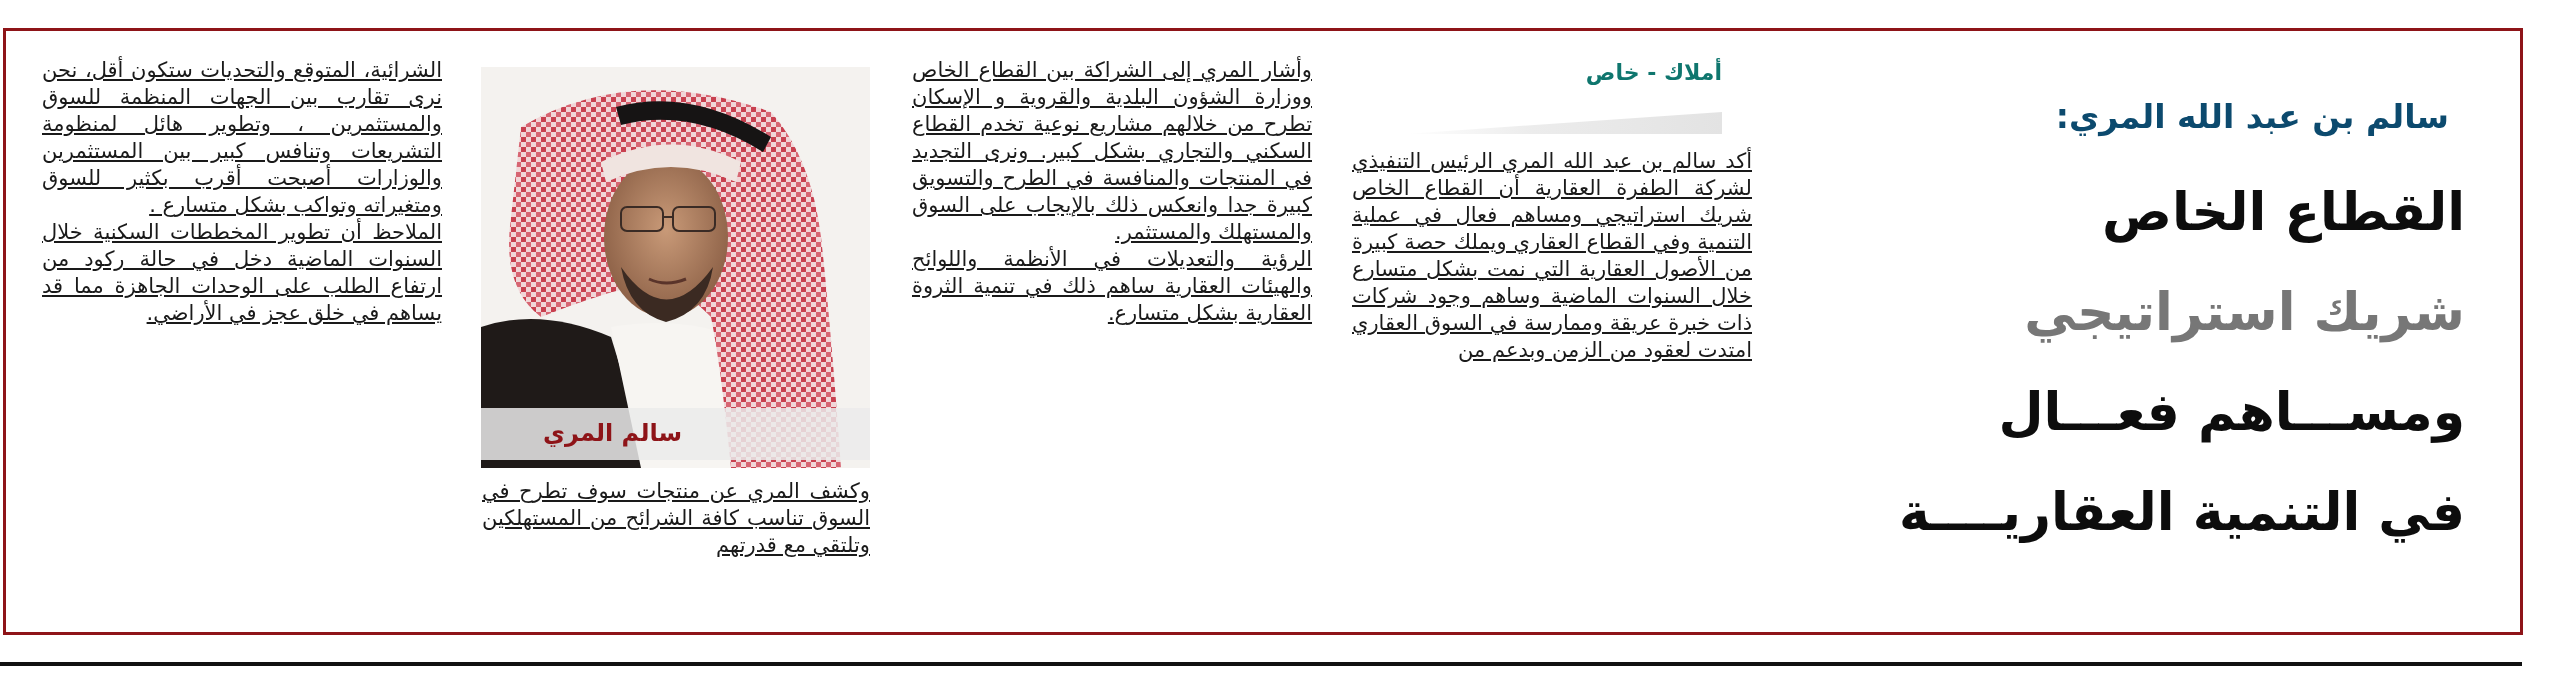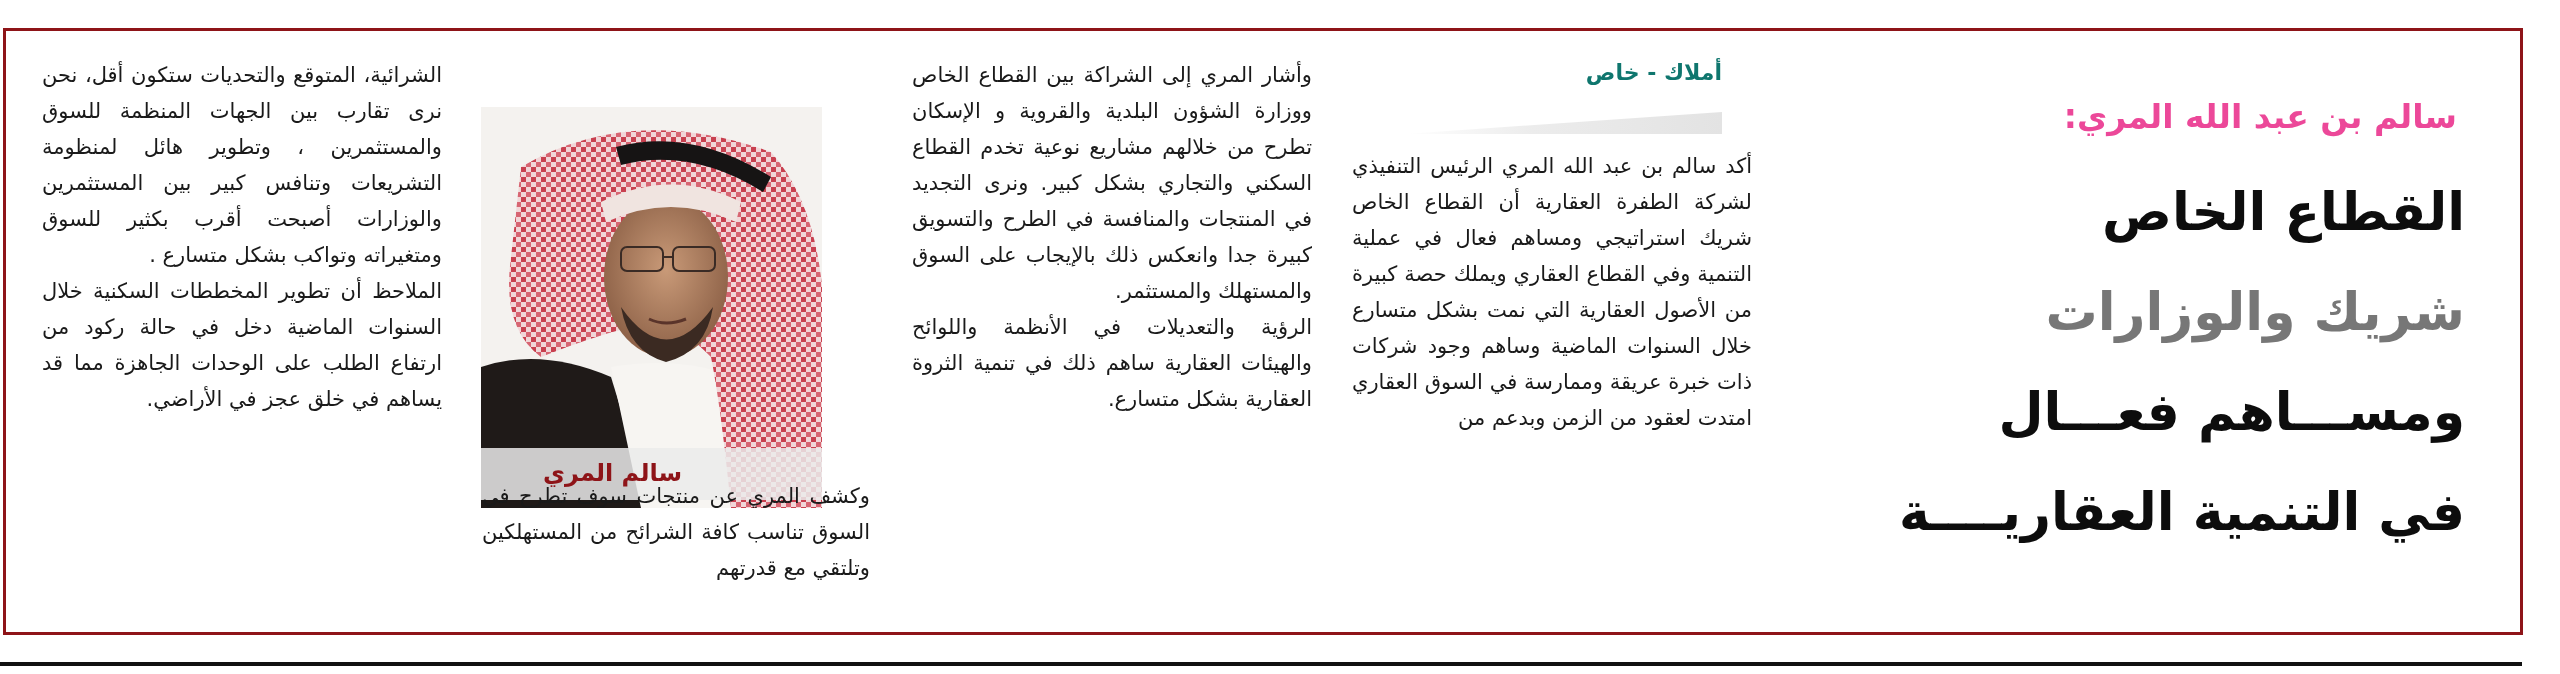--- a/index.html
+++ b/index.html
@@ -37,24 +37,24 @@
       position: absolute;
       right: 95px;
       top: 92px;
       width: 560px;
       direction: rtl;
       text-align: right;
     }
     .subtitle {
       font-family: "DejaVu Sans", sans-serif;
       font-weight: bold;
-      color: #ec4899;
+      color: #0c4a6e;
       font-size: 33px;
       line-height: 50px;
-      margin: 0 8px 20px 0;
+      margin: 0 16px 20px 0;
       white-space: nowrap;
     }
     .headline-line {
       font-family: "DejaVu Sans", sans-serif;
       font-weight: bold;
       font-size: 52px;
       line-height: 100px;
       margin: 0;
       white-space: nowrap;
       color: #0d0d0d;
@@ -63,22 +63,23 @@
       color: #777;
     }
     
     .col {
       position: absolute;
       direction: rtl;
       text-align: justify;
       text-align-last: right;
       font-family: "DejaVu Sans", sans-serif;
       font-size: 21px;
-      line-height: 36px;
+      line-height: 27px;
       color: #1a1a1a;
+      text-decoration: underline;
     }
     .col p {
       margin: 0;
     }
     .col-1 {
       left: 1352px;
       top: 148px;
       width: 400px;
     }
     .col-2 {
@@ -112,25 +113,24 @@
       left: 1405px;
       top: 112px;
       width: 317px;
       height: 22px;
     }
     
     .photo {
       position: absolute;
       left: 481px;
       top: 67px;
-      width: 341px;
+      width: 389px;
       height: 401px;
       overflow: hidden;
       background: #f3f1ef;
-      margin-top: 40px;
     }
     .photo svg {
       display: block;
     }
     .caption-band {
       position: absolute;
       left: 0;
       top: 341px;
       width: 389px;
       height: 52px;
@@ -149,21 +149,21 @@
     }
   </style>
 </head>
 <body>
 
 <div class="frame"></div>
 
 <div class="headline-block">
   <div class="subtitle">سالم بن عبد الله المري:</div>
   <div class="headline-line">القطاع الخاص</div>
-  <div class="headline-line grey">شريك والوزارات</div>
+  <div class="headline-line grey">شريك استراتيجي</div>
   <div class="headline-line">ومســـاهم فعـــال</div>
   <div class="headline-line">في التنمية العقاريــــة</div>
 </div>
 
 <div class="section-label">أملاك - خاص</div>
 <div class="wedge">
   <svg width="317" height="22" viewBox="0 0 317 22">
     <defs>
       <linearGradient id="wg" x1="0" x2="1" y1="0" y2="0">
         <stop offset="0" stop-color="#ffffff"></stop>

